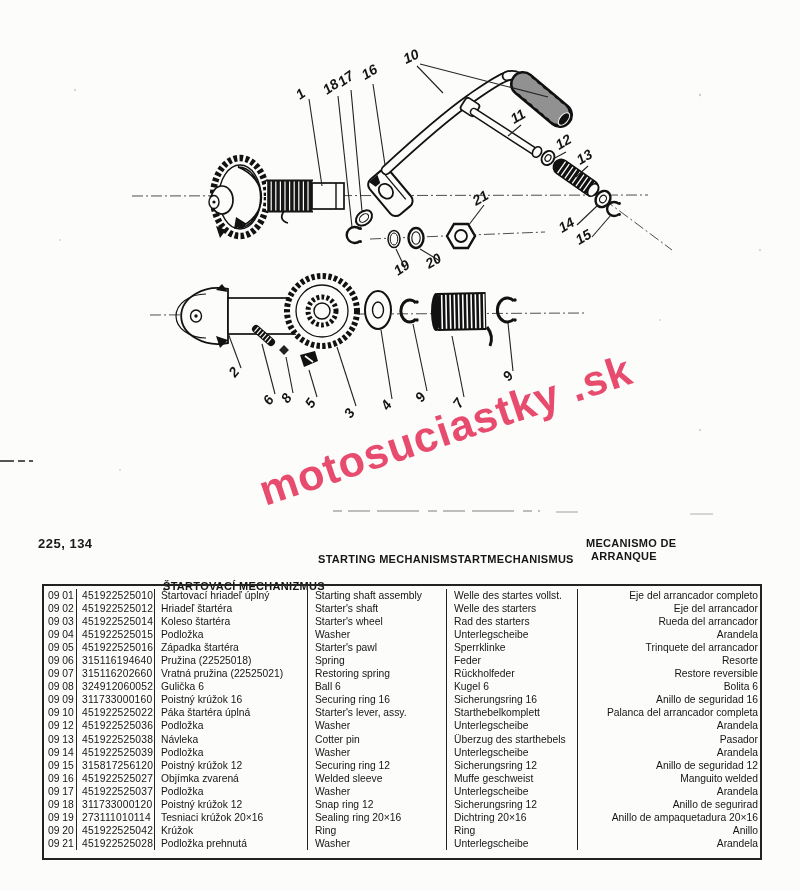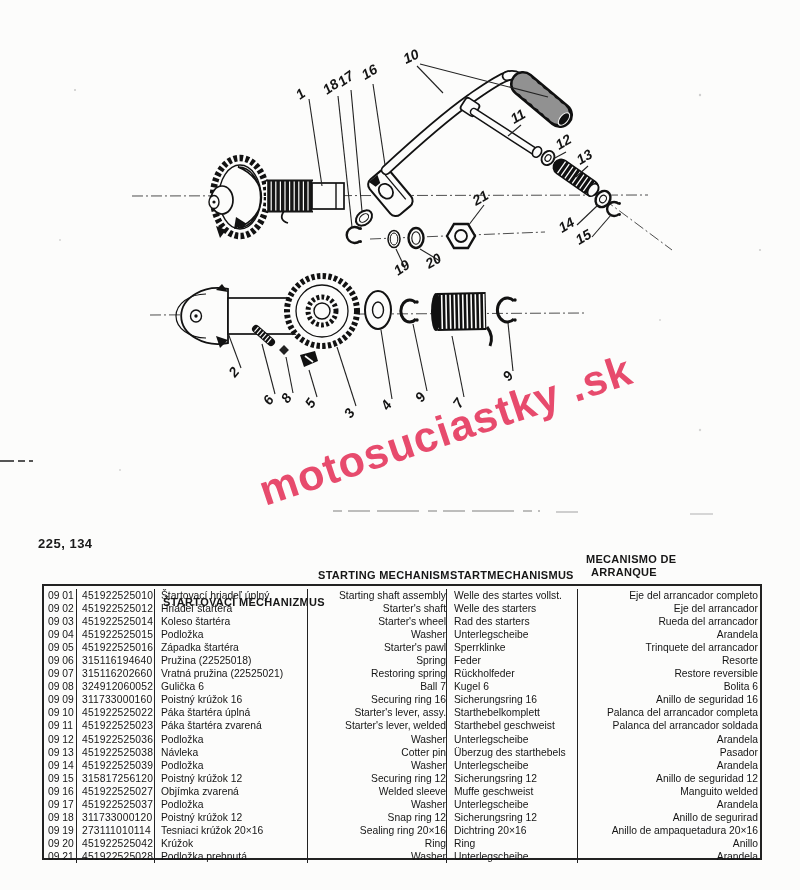--- a/index.html
+++ b/index.html
@@ -8,35 +8,35 @@
   
   #diagram{position:absolute;left:0;top:0;width:800px;height:530px;}
   .callout{font:italic bold 14px "Liberation Sans",sans-serif;fill:#141414;}
   
   #watermark{position:absolute;left:253px;top:469px;width:460px;
              font:bold 43px "Liberation Sans",sans-serif;letter-spacing:1px;
              color:#e5335a;opacity:.88;transform:rotate(-18.5deg);transform-origin:0 0;
              white-space:nowrap;pointer-events:none;}
   
   #page-code{position:absolute;left:38px;top:536px;font:bold 13px "Liberation Sans",sans-serif;letter-spacing:.5px;}
-  .col-header{position:absolute;font:bold 11px "Liberation Sans",sans-serif;letter-spacing:.3px;white-space:nowrap;color:#161616;margin-top:16px;}
+  .col-header{position:absolute;font:bold 11px "Liberation Sans",sans-serif;letter-spacing:.3px;white-space:nowrap;color:#161616;}
   #hdr-sk{left:163px;top:580px;}
   #hdr-en{left:318px;top:553px;}
   #hdr-de{left:450px;top:553px;}
   #hdr-es{left:586px;top:537px;line-height:13px;}
   #hdr-es .l2{padding-left:5px;}
   
   #parts-table{position:absolute;left:42px;top:584px;width:720px;height:276px;
                border:2px solid #222;box-sizing:border-box;padding-top:3px;}
   .trow{display:grid;grid-template-columns:33px 78px 153px 139px 131px 180px;height:13.05px;}
   .tcell{font:10.3px/13px "Liberation Sans",sans-serif;color:#151515;white-space:nowrap;overflow:visible;}
   .c-pos{padding-left:4px;border-right:1.5px solid #222;}
   .c-part_no{padding-left:5px;border-right:1.5px solid #222;letter-spacing:.2px;}
   .c-sk{padding-left:6px;border-right:1.5px solid #222;}
-  .c-en{padding-left:7px;border-right:1.5px solid #222;text-align:right;}
+  .c-en{padding-left:7px;border-right:1.5px solid #222;}
   .c-de{padding-left:7px;border-right:1.5px solid #222;}
   .c-es{padding-left:8px;text-align:right;}
 </style>
 </head>
 <body>
 
 <div id="page">
 
   <svg id="diagram" viewBox="0 0 800 530" xmlns="http://www.w3.org/2000/svg">
 
@@ -317,49 +317,41 @@
         <div class="tcell c-part_no">315116202660</div>
         <div class="tcell c-sk">Vratná pružina (22525021)</div>
         <div class="tcell c-en">Restoring spring</div>
         <div class="tcell c-de">Rückholfeder</div>
         <div class="tcell c-es">Restore reversible</div>
       </div>
       <div class="trow">
         <div class="tcell c-pos">09 08</div>
         <div class="tcell c-part_no">324912060052</div>
         <div class="tcell c-sk">Gulička 6</div>
-        <div class="tcell c-en">Ball 7</div>
+        <div class="tcell c-en">Ball 6</div>
         <div class="tcell c-de">Kugel 6</div>
         <div class="tcell c-es">Bolita 6</div>
       </div>
       <div class="trow">
         <div class="tcell c-pos">09 09</div>
         <div class="tcell c-part_no">311733000160</div>
         <div class="tcell c-sk">Poistný krúžok 16</div>
         <div class="tcell c-en">Securing ring 16</div>
         <div class="tcell c-de">Sicherungsring 16</div>
         <div class="tcell c-es">Anillo de seguridad 16</div>
       </div>
       <div class="trow">
         <div class="tcell c-pos">09 10</div>
         <div class="tcell c-part_no">451922525022</div>
         <div class="tcell c-sk">Páka štartéra úplná</div>
         <div class="tcell c-en">Starter's lever, assy.</div>
         <div class="tcell c-de">Starthebelkomplett</div>
         <div class="tcell c-es">Palanca del arrancador completa</div>
       </div>
       <div class="trow">
-        <div class="tcell c-pos">09 11</div>
-        <div class="tcell c-part_no">451922525023</div>
-        <div class="tcell c-sk">Páka štartéra zvarená</div>
-        <div class="tcell c-en">Starter's lever, welded</div>
-        <div class="tcell c-de">Starthebel geschweist</div>
-        <div class="tcell c-es">Palanca del arrancador soldada</div>
-      </div>
-      <div class="trow">
         <div class="tcell c-pos">09 12</div>
         <div class="tcell c-part_no">451922525036</div>
         <div class="tcell c-sk">Podložka</div>
         <div class="tcell c-en">Washer</div>
         <div class="tcell c-de">Unterlegscheibe</div>
         <div class="tcell c-es">Arandela</div>
       </div>
       <div class="trow">
         <div class="tcell c-pos">09 13</div>
         <div class="tcell c-part_no">451922525038</div>

